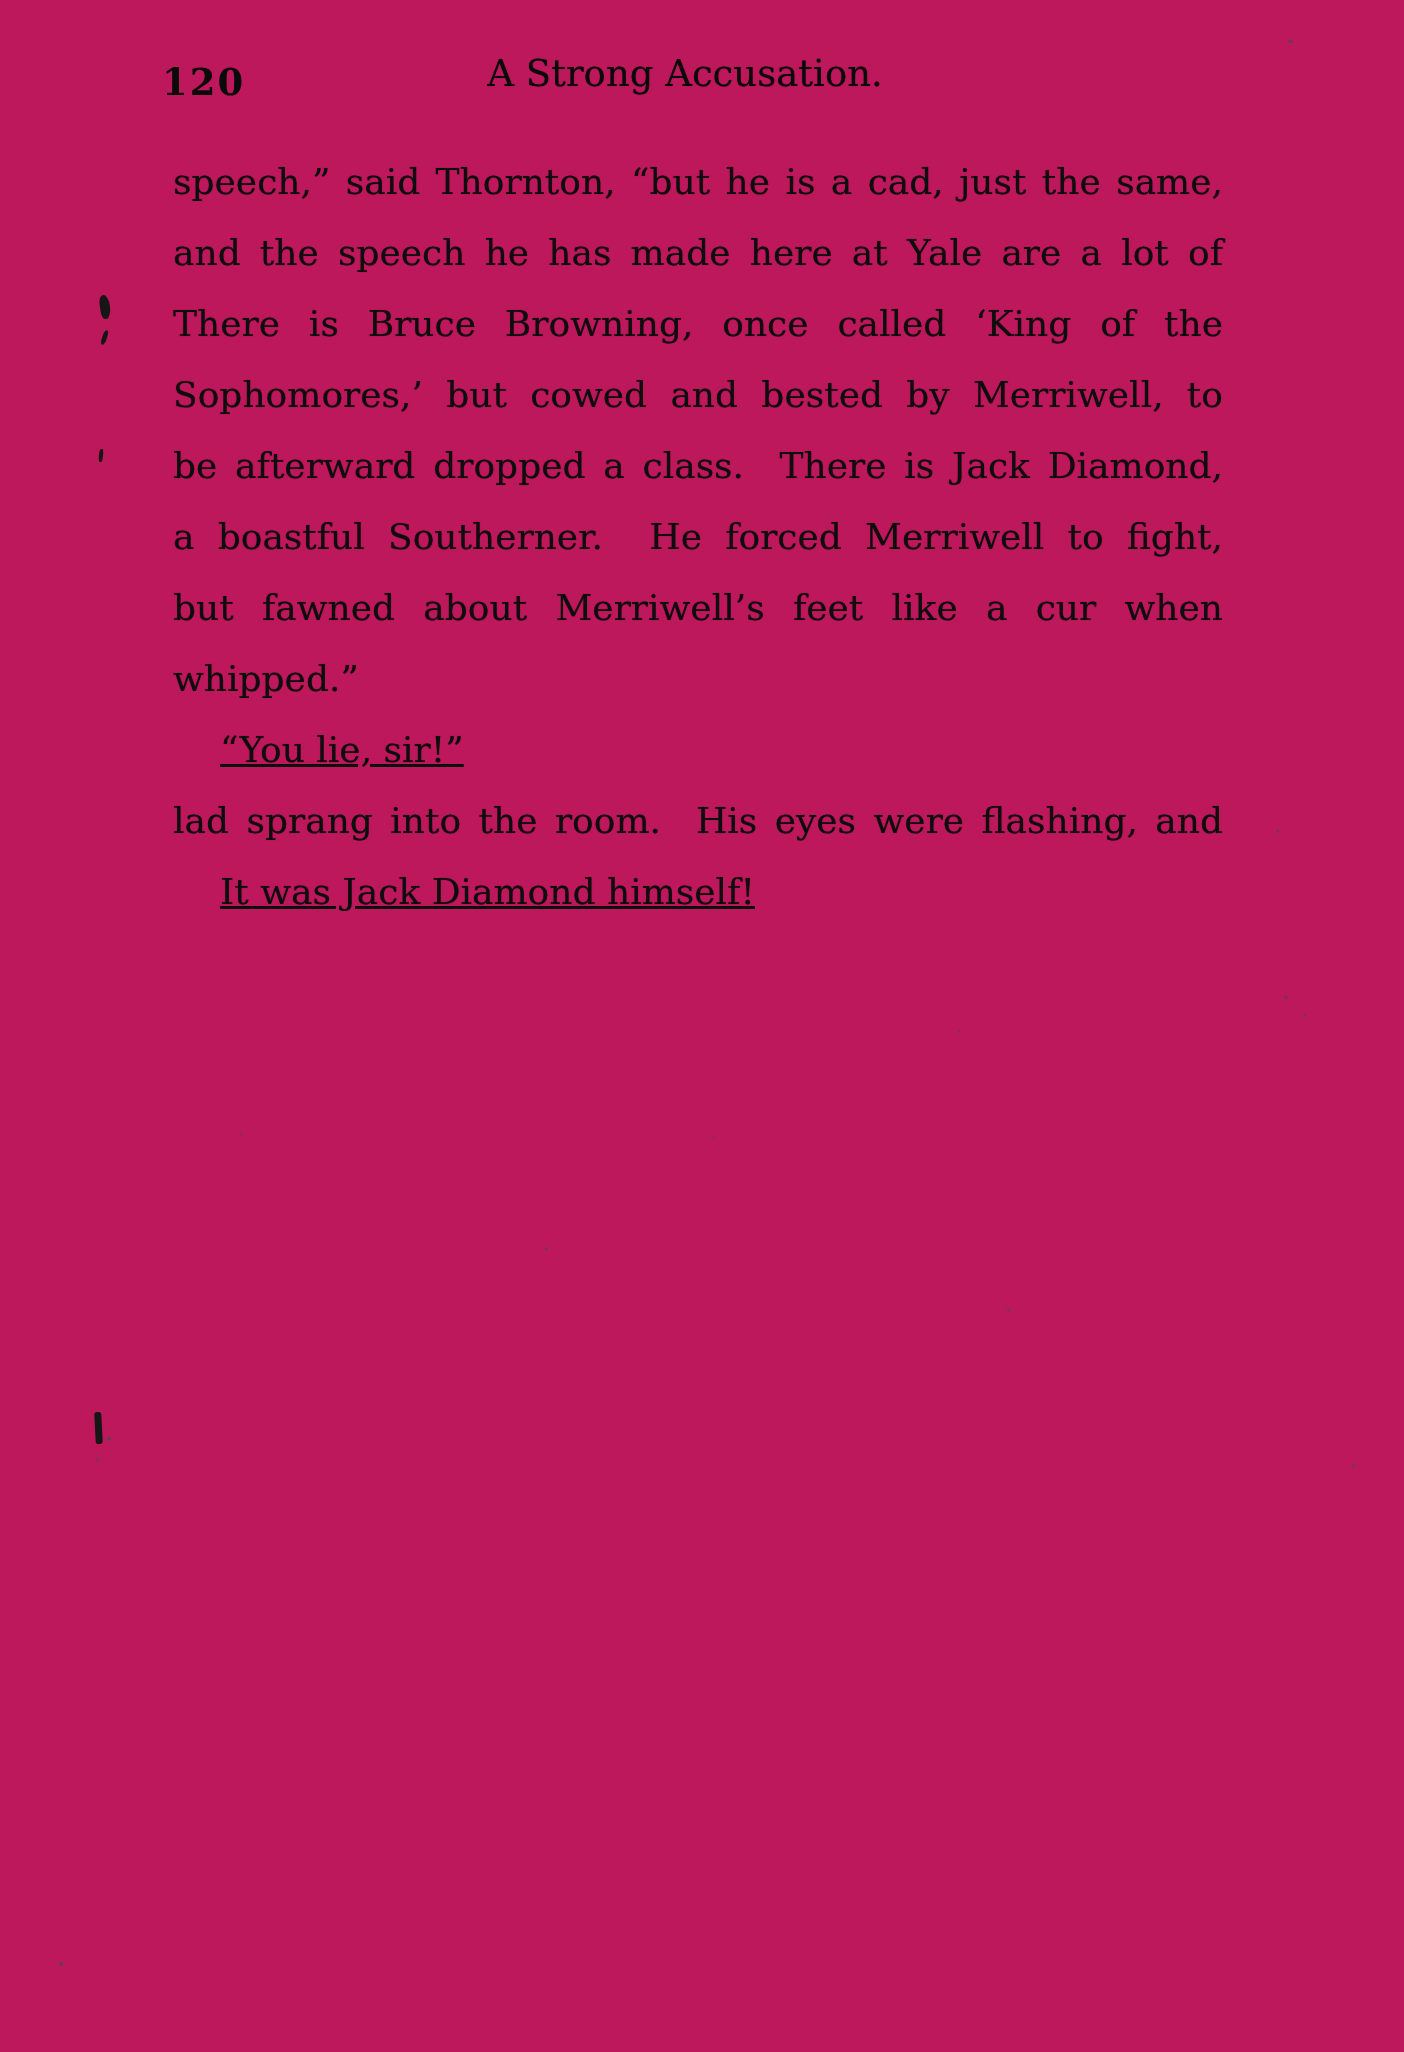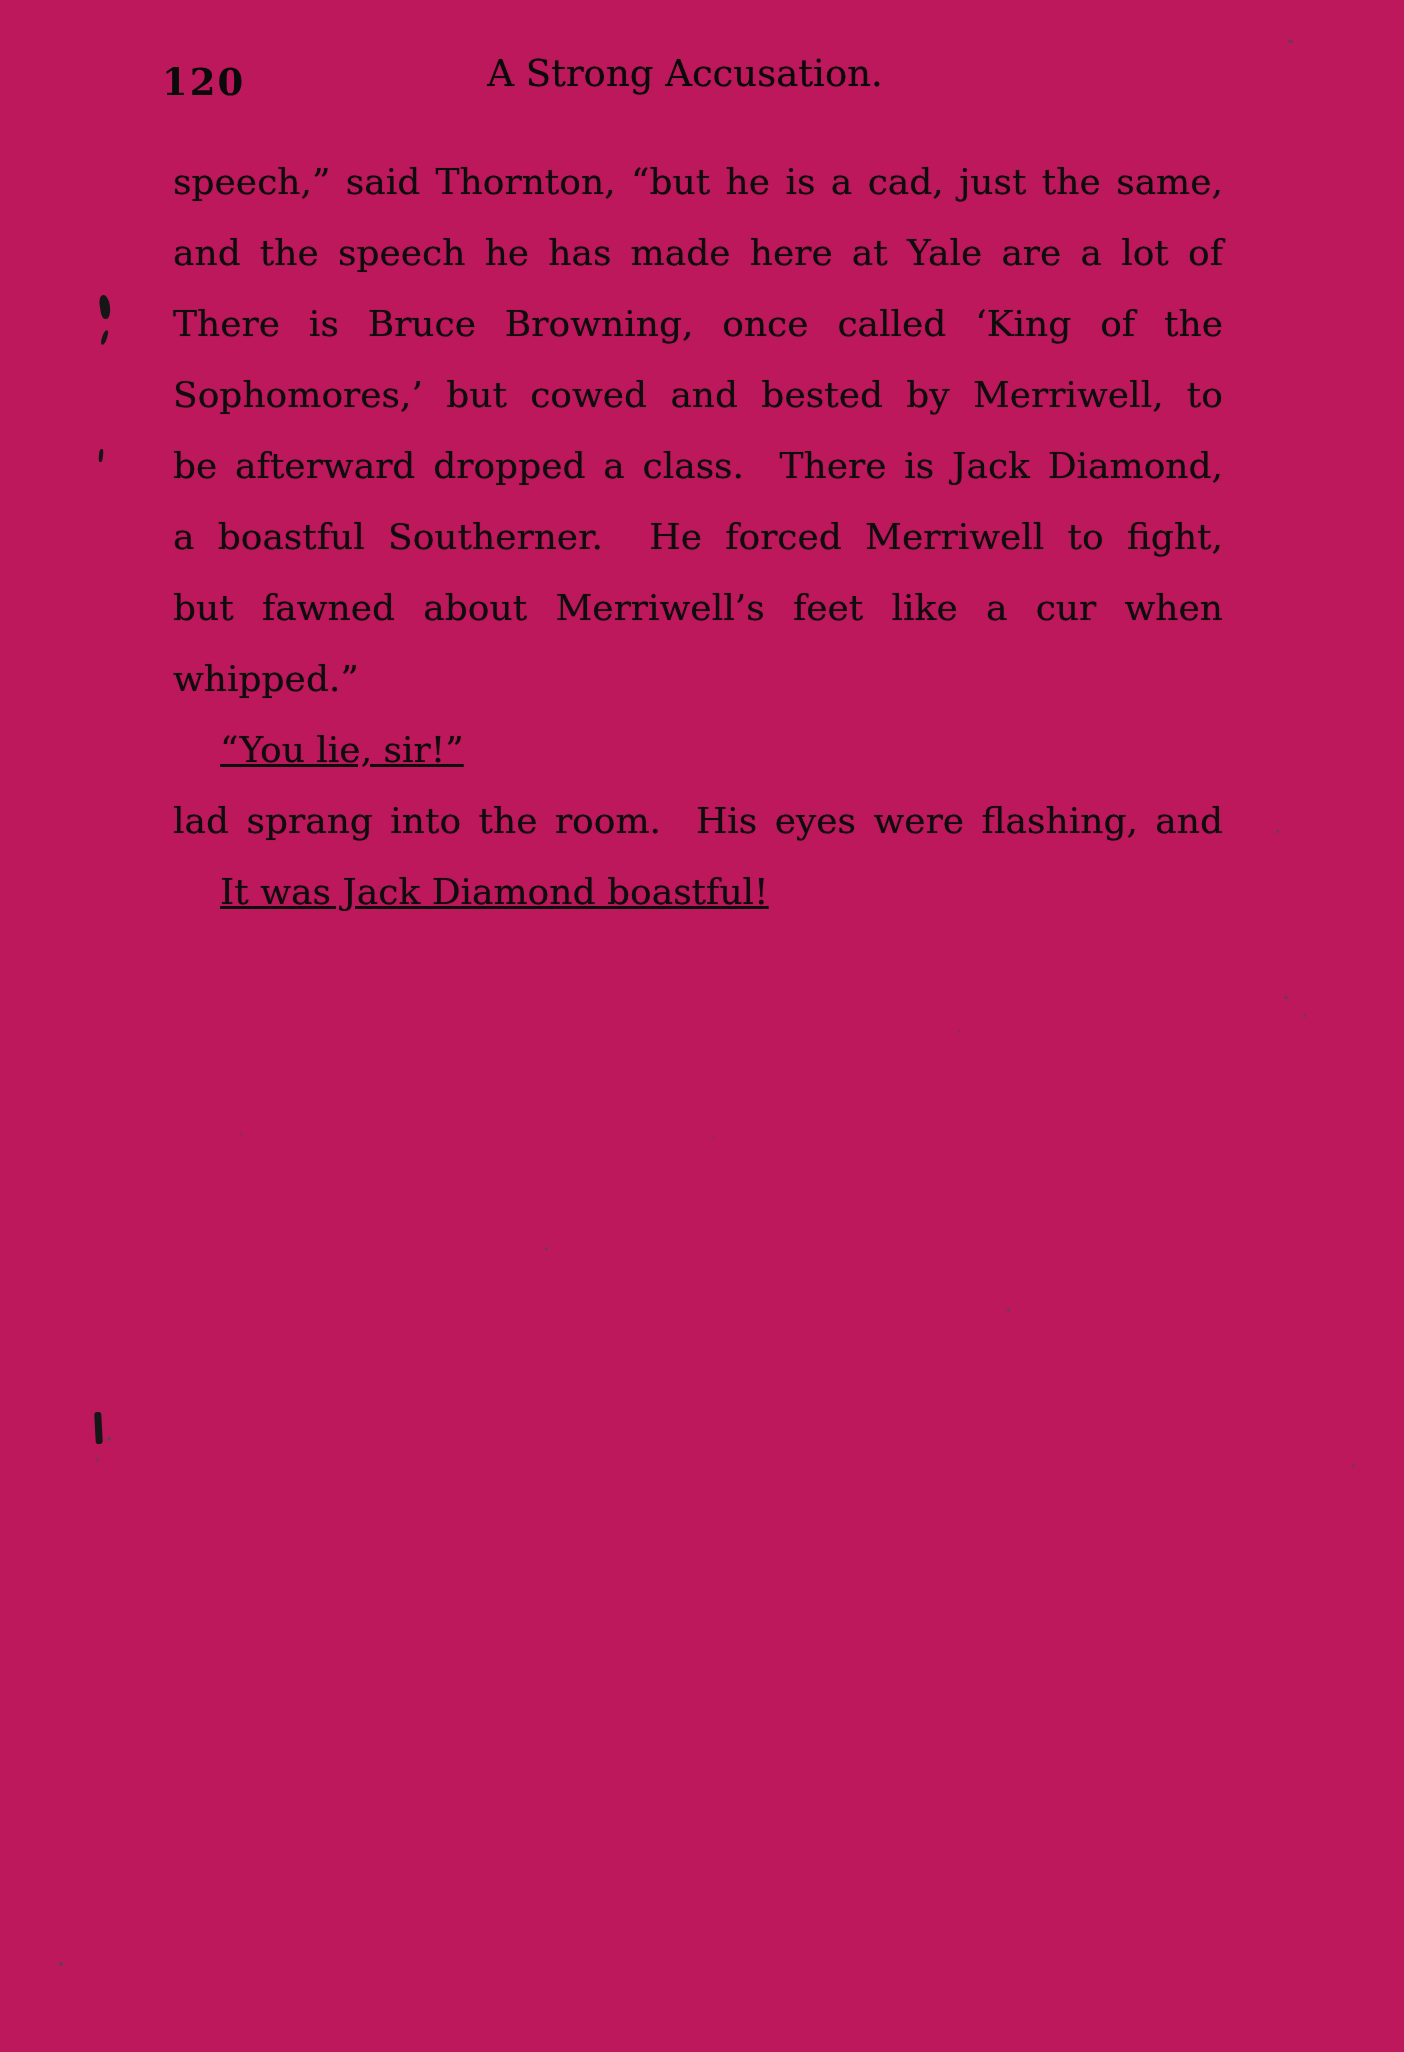--- a/index.html
+++ b/index.html
@@ -92,21 +92,21 @@
       <div class="line just">speech,” said Thornton, “but he is a cad, just the same,</div>
       <div class="line just">and the speech he has made here at Yale are a lot of</div>
       <div class="line just">There is Bruce Browning, once called ‘King of the</div>
       <div class="line just">Sophomores,’ but cowed and bested by Merriwell, to</div>
       <div class="line just">be afterward dropped a class.&nbsp; There is Jack Diamond,</div>
       <div class="line just">a boastful Southerner.&nbsp; He forced Merriwell to fight,</div>
       <div class="line just">but fawned about Merriwell’s feet like a cur when</div>
       <div class="line">whipped.”</div>
       <div class="line indent">“You lie, sir!”</div>
       <div class="line just">lad sprang into the room.&nbsp; His eyes were flashing, and</div>
-      <div class="line indent">It was Jack Diamond boastful!</div>
+      <div class="line indent">It was Jack Diamond himself!</div>
     </div>
 
   <div id="marks-layer">
       <div class="mark blob" style="left: 100px; top: 295px; width: 10px; height: 24px;"></div>
       <div class="mark comma" style="left: 102px; top: 330px; width: 5px; height: 15px;"></div>
       <div class="mark tick" style="left: 99px; top: 449px; width: 4px; height: 13px;"></div>
       <div class="mark squiggle" style="left: 95px; top: 1412px; width: 7px; height: 32px;"></div>
       <div class="mark dot" style="left: 107px; top: 1437px; width: 4px; height: 4px;"></div>
       <div class="mark dot" style="left: 96px; top: 1458px; width: 3px; height: 3px;"></div>
       <div class="mark dot" style="left: 59px; top: 1962px; width: 4px; height: 4px;"></div>

